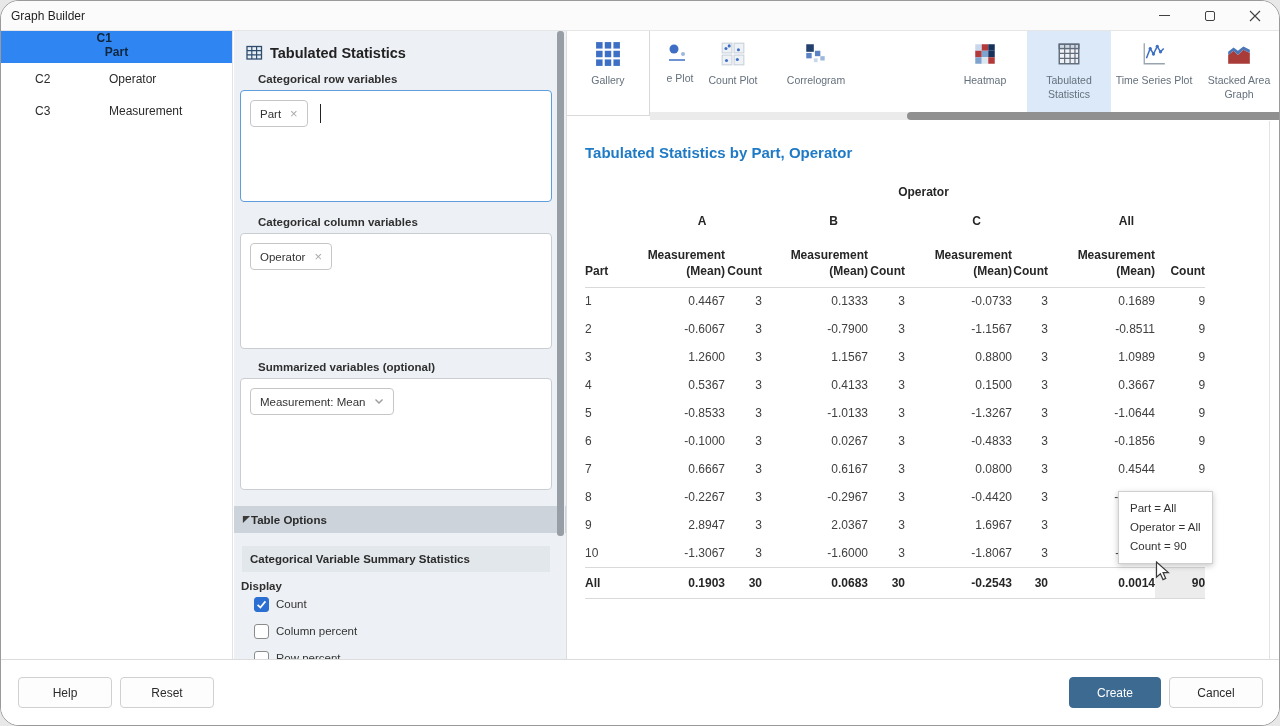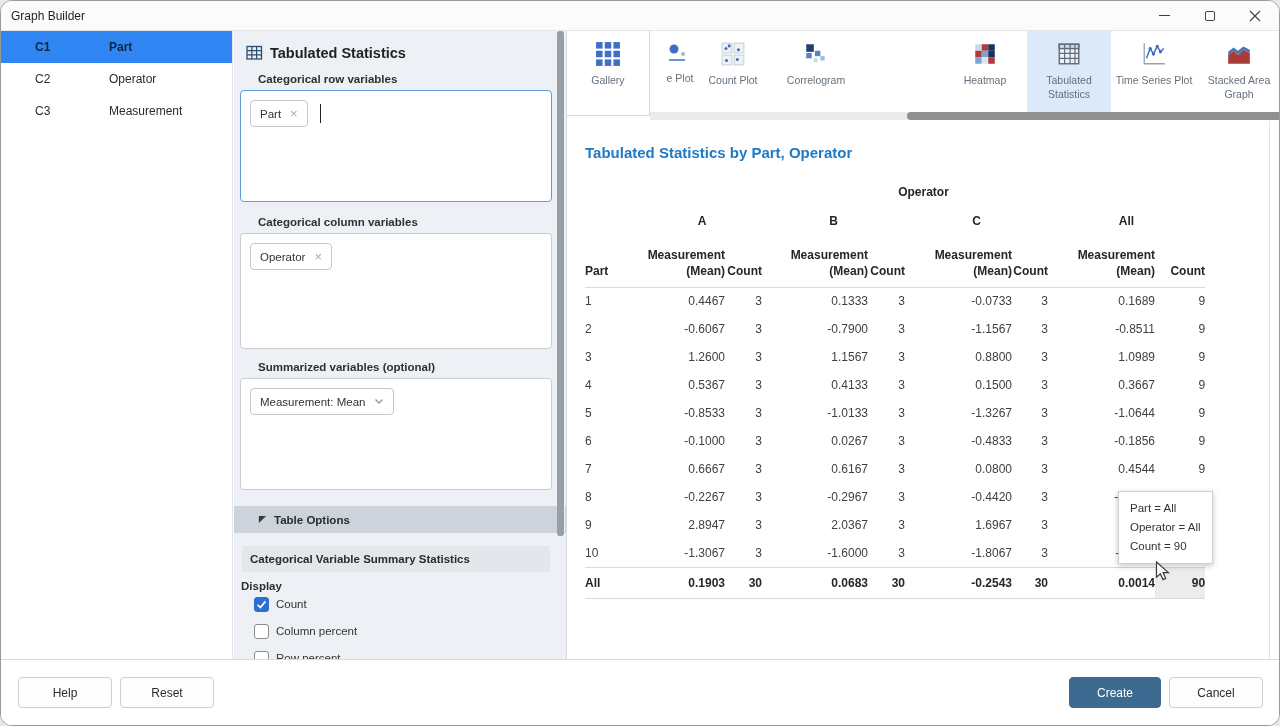--- a/index.html
+++ b/index.html
@@ -1,52 +1,52 @@
 <!DOCTYPE html>
 <html><head>
 <meta charset="utf-8">
 <style>
   * { margin:0; padding:0; box-sizing:border-box; }
   body { background:#e8e8e8; font-family:"Liberation Sans", sans-serif; }
   #window {
     position:relative; width:1280px; height:726px; background:#fff;
-    border:1px solid #9a9a9a; border-radius:12px; overflow:hidden;
+    border:1px solid #9a9a9a; border-radius:19px; overflow:hidden;
     font-family:"Liberation Sans", sans-serif; color:#262626;
   }
   
   .titlebar { position:absolute; top:0; left:0; right:0; height:30px; background:#fbfbfb;
     border-bottom:1px solid #e6e6e6; display:flex; align-items:center; z-index:30; }
   .titlebar .title { margin-left:10px; font-size:12px; color:#1f1f1f; }
   .win-controls { position:absolute; right:2px; top:0; height:30px; display:flex; }
   .win-btn { width:45px; height:29px; display:flex; align-items:center; justify-content:center; color:#404040; }
   .glyph-min { width:11px; height:1px; background:#404040; }
   .glyph-max { width:10px; height:10px; border:1px solid #404040; border-radius:2px; }
   
   .sidebar { position:absolute; top:30px; left:0; width:232px; bottom:66px; background:#fff;
     border-right:1px solid #e3e3e3; z-index:5; }
   .side-row { height:32px; display:flex; align-items:center; font-size:12px; color:#2b2b2b; cursor:default; }
   .side-row .code { margin-left:34px; width:74px; }
-  .side-row.selected { background:#2f86f2; color:#10263e; font-weight:700; }
+  .side-row.selected { background:#2f86f2; color:#10263e; font-weight:700;flex-direction:column; }
   
   .builder { position:absolute; top:30px; left:233px; width:332px; bottom:66px; background:#edf1f5; overflow:hidden; }
   .builder-inner { padding:12px 16px 0 6px; }
   .builder-head { display:flex; align-items:center; gap:7px; margin:2px 0 12px 6px; }
   .builder-head .txt { font-size:14.5px; font-weight:700; color:#222; }
   .field-label { font-size:11.5px; font-weight:700; color:#2f2f2f; margin:0 0 5px 18px; }
   .drop-box { background:#fff; border:1px solid #c9cdd2; border-radius:4px; width:312px; padding:9px; }
   .drop-box.focused { border:1px solid #5f9ddb; }
   .box-1 { height:112px; margin-bottom:14px; }
   .box-2 { height:116px; margin-bottom:12px; }
   .box-3 { height:112px; }
   .chip { display:inline-flex; align-items:center; gap:9px; background:#fff; border:1px solid #c6c6c6;
     border-radius:4px; height:27px; padding:0 9px; font-size:11.5px; color:#333; vertical-align:top; }
   .chip .x { color:#aaa; font-size:13px; line-height:1; }
   .caret { display:inline-block; width:1px; height:19px; background:#222; margin:4px 0 0 8px; vertical-align:top; }
   .options-bar { margin-top:16px; width:332px; margin-left:-6px; height:27px; background:#ccd3da;
-    display:flex; align-items:center; gap:7px; padding-left:24px; }
+    display:flex; align-items:center; padding-left:8px; }
   .options-bar .txt { font-size:11.5px; font-weight:700; color:#2b2b2b; }
   .summary-bar { margin:13px 2px 0 2px; width:308px; height:26px; background:#e2e7eb; display:flex;
     align-items:center; padding-left:8px; font-size:11.5px; font-weight:700; color:#2b2b2b; }
   .display-label { font-size:11.5px; font-weight:700; color:#2f2f2f; margin:8px 0 4px 1px; }
   .cb-row { display:flex; align-items:center; gap:7px; margin:0 0 11px 14px; height:16px; }
   .cb-box { width:15px; height:15px; border:1px solid #8b8b8b; border-radius:3px; background:#fff; position:relative; }
   .cb-box.checked { background:#2c6fd2; border-color:#2c6fd2; }
   .cb-label { font-size:11.5px; color:#333; }
   .v-scroll { position:absolute; top:0; right:1px; width:8px; bottom:0; background:#edf1f5; }
   .v-scroll .thumb { position:absolute; top:0; left:0; width:7px; height:505px; background:#989ea5; border-radius:3px; }

